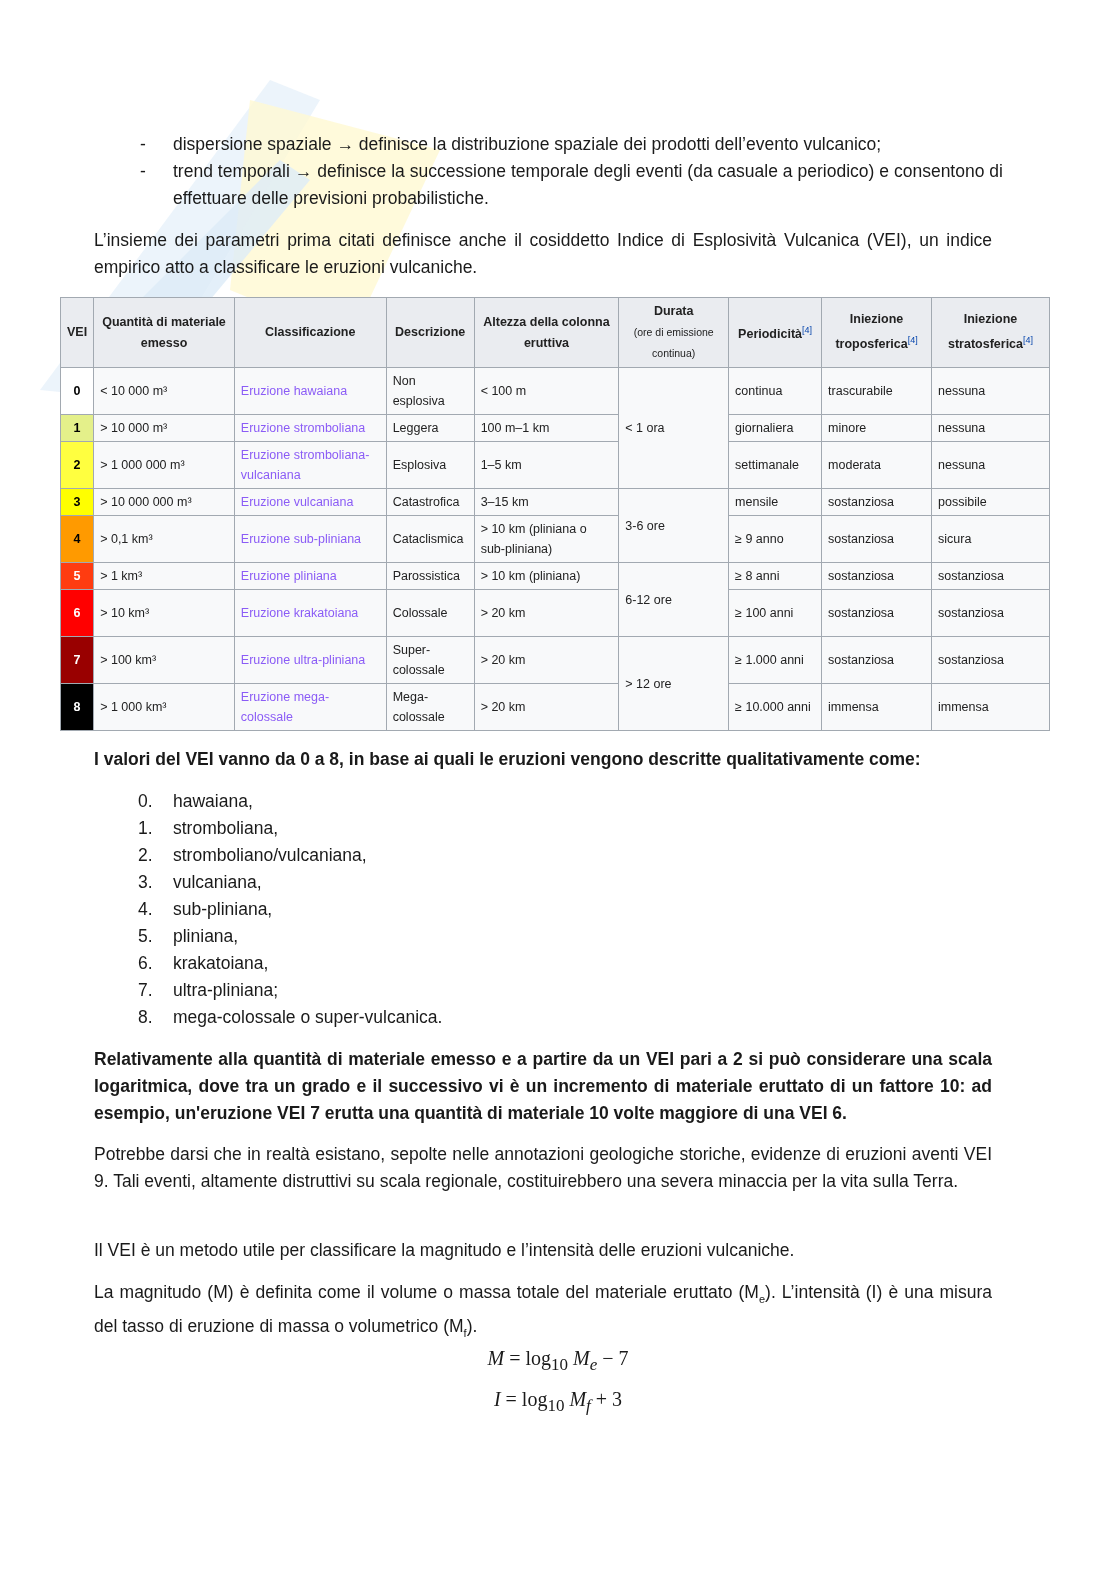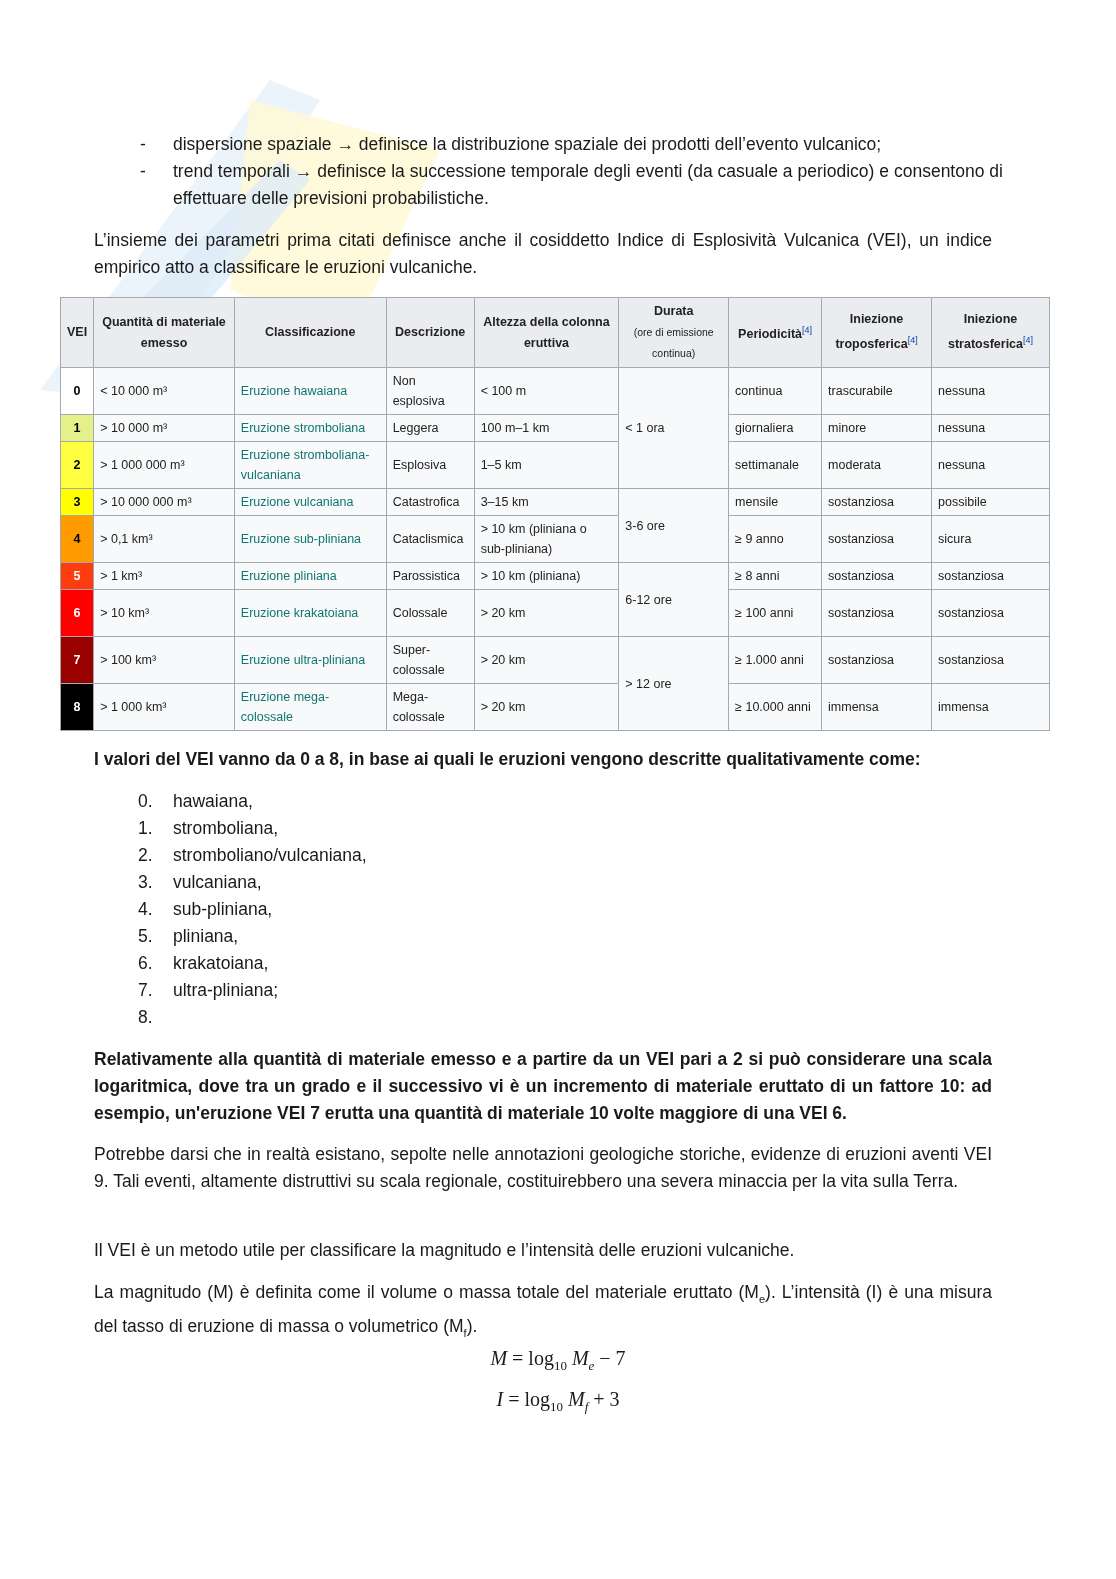--- a/index.html
+++ b/index.html
@@ -15,27 +15,27 @@
   b { font-weight: normal; }
   .para { position: absolute; left: 94px; width: 898px; text-align: justify; }
   .tablewrap { position: absolute; left: 60px; top: 297px; width: 990px; }
   table.vei { border-collapse: collapse; width: 990px; font-family: "Liberation Sans", "DejaVu Sans", sans-serif;
               font-size: 12.5px; color: #222; background: #f8f9fa; }
   table.vei th, table.vei td { border: 1px solid #a2a9b1; padding: 3px 6px; vertical-align: middle; line-height: 20px; }
   table.vei th { background: #eaecf0; font-weight: bold; text-align: center; font-size: 12.5px; line-height: 21px; }
   table.vei th .small { font-weight: normal; font-size: 10.5px; }
   table.vei sup { color: #0645ad; font-size: 9px; font-weight: normal; }
   table.vei td.vei { text-align: center; font-weight: bold; width: 20px; }
-  table.vei td a { color: #0f766e; text-decoration: none; }
+  table.vei td a { color: #8b5cf6; text-decoration: none; }
   .list { position: absolute; left: 138px; top: 788px; }
   .list .li { display: flex; height: 27px; }
   .list .num { width: 35px; }
   .formula { position: absolute; left: 0; width: 1116px; text-align: center; font-family: "Liberation Serif", "DejaVu Serif", serif; font-style: italic; font-size: 20px; }
   .formula .up { font-style: normal; }
-  .formula sub { font-size: 13px; }
+  .formula sub { font-size: 17px; }
 </style>
 </head>
 <body>
 
 <svg class="watermark" viewBox="0 0 470 420">
   <path d="M20 350 L250 40 L300 60 L120 360 Z" fill="#cfe3f5" opacity="0.8"></path>
   <path d="M230 60 L420 110 L330 300 L210 250 Z" fill="#fff3a8" opacity="0.8"></path>
   <path d="M100 280 L260 120 L290 140 L140 320 Z" fill="#bcd8f0" opacity="0.8"></path>
   <path d="M40 380 L110 300 L200 330 L130 410 Z" fill="#d8e9f7" opacity="0.7"></path>
 </svg>
@@ -212,20 +212,21 @@
     <div class="li">
         <span class="num">6.</span>
         <span>krakatoiana,</span>
       </div>
     <div class="li">
         <span class="num">7.</span>
         <span>ultra-pliniana;</span>
       </div>
     <div class="li">
         <span class="num">8.</span>
+        <span>mega-colossale o super-vulcanica.</span>
       </div>
   </div>
 
   <div class="para text" style="top:1046px;font-weight:bold;">Relativamente alla quantità di materiale emesso e a partire da un VEI pari a 2 si può considerare una scala logaritmica, dove tra un grado e il successivo vi è un incremento di materiale eruttato di un fattore 10: ad esempio, un'eruzione VEI 7 erutta una quantità di materiale 10 volte maggiore di una VEI 6.</div>
 
   <div class="para text" style="top:1141px;">
     <span>Potrebbe darsi che in realtà esistano, sepolte nelle annotazioni geologiche storiche, evidenze di eruzioni aventi </span><b>VEI 9</b><span>. Tali eventi, altamente distruttivi su scala regionale, costituirebbero una severa minaccia per la vita sulla Terra.</span>
   </div>
 
   <div class="para text" style="top:1237px;">Il VEI è un metodo utile per classificare la magnitudo e l’intensità delle eruzioni vulcaniche.</div>

